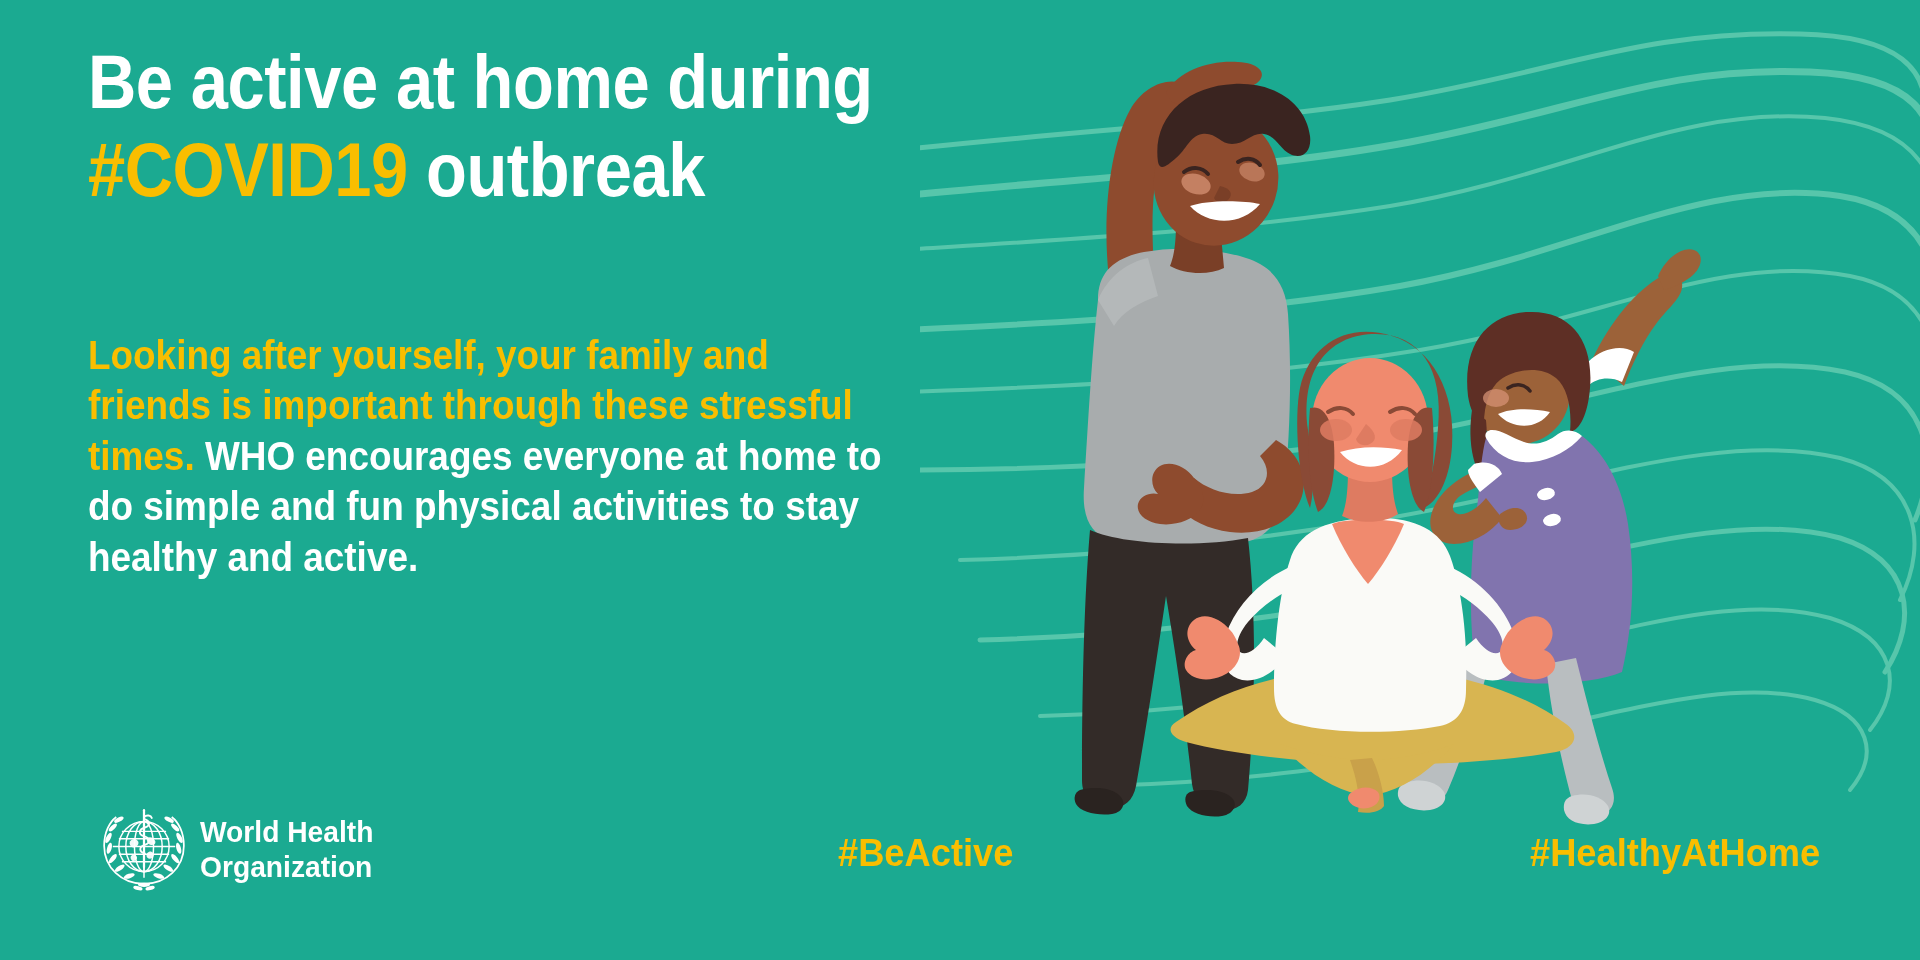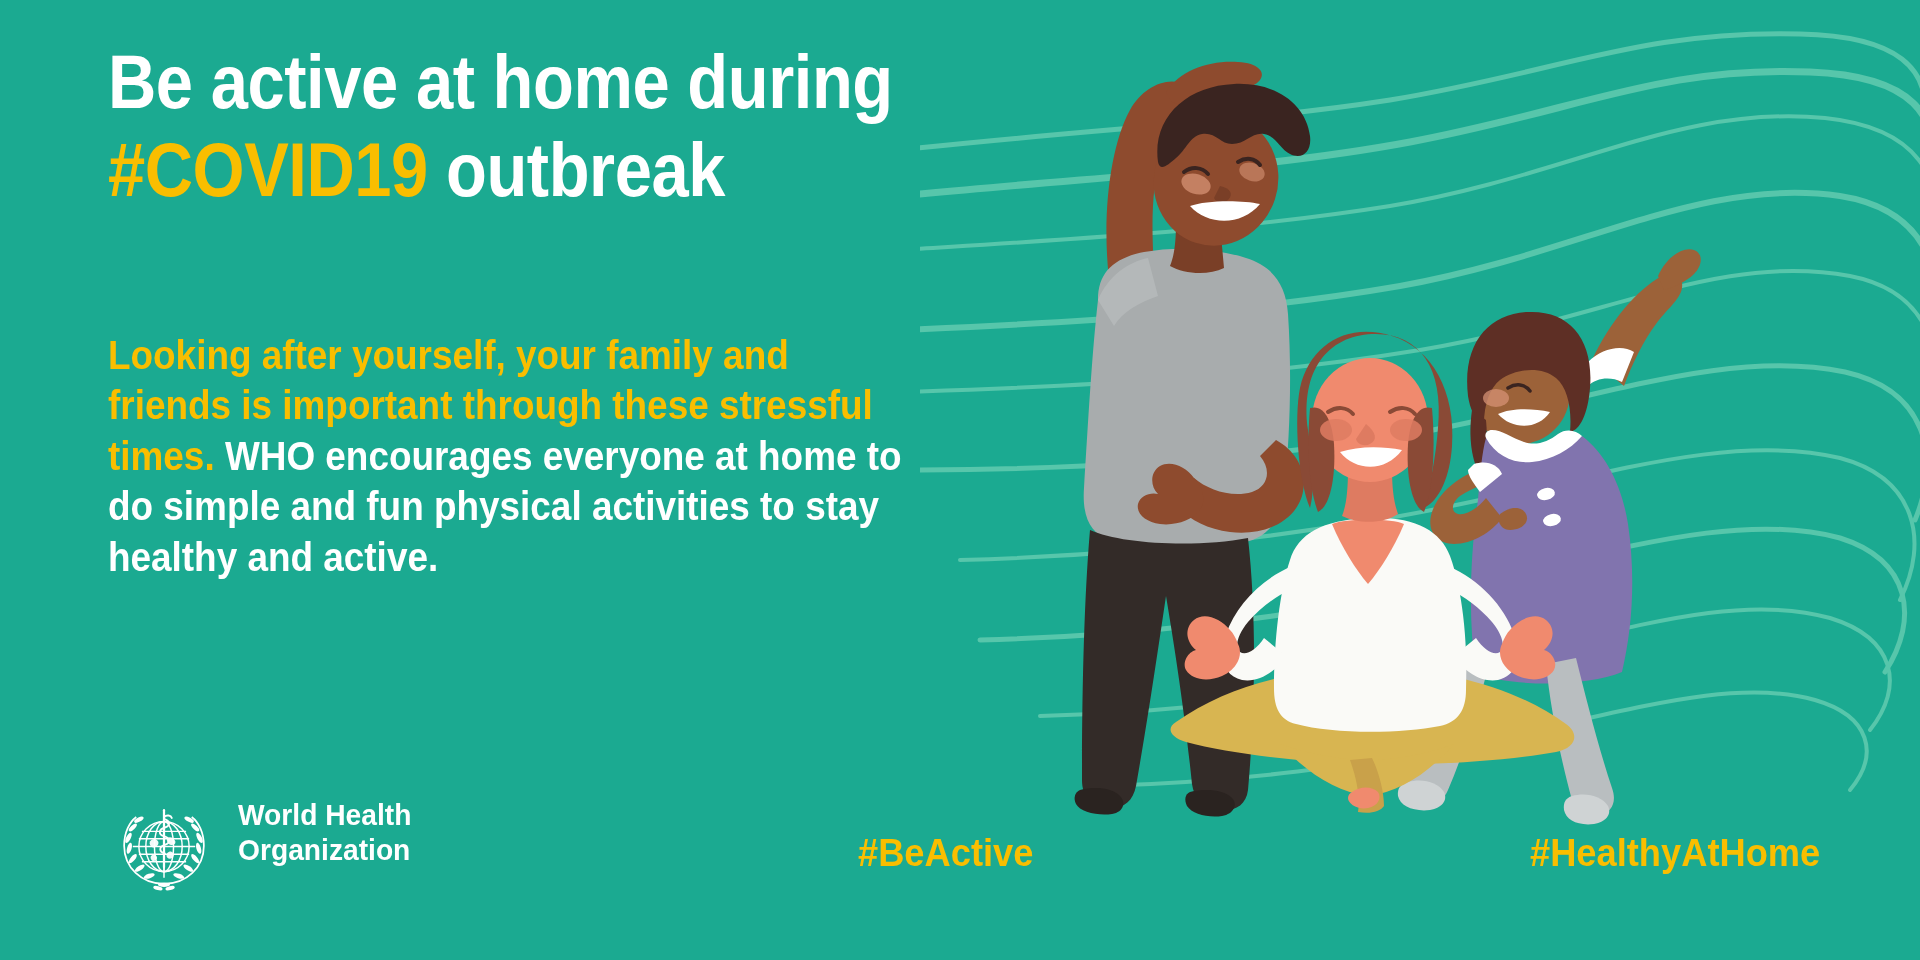--- a/index.html
+++ b/index.html
@@ -12,21 +12,21 @@
   #poster {
     position:absolute; inset:0;
     width:1920px; height:960px;
     background:#1BAA91;
     overflow:hidden;
   }
   
   .bg-waves { position:absolute; right:0; top:0; width:1000px; height:960px; pointer-events:none; }
 
   
-  .content { position:absolute; left:0; top:0; width:1010px; height:960px;margin-left:20px; }
+  .content { position:absolute; left:0; top:0; width:1010px; height:960px; }
 
   .headline {
     position:absolute; left:88px; top:38px;
     width:900px;
     color:#FFFFFF;
     font-size:76px;
     font-weight:bold;
     line-height:1.16;
     letter-spacing:-0.5px;
     transform:scaleX(0.88);
@@ -42,21 +42,21 @@
     font-weight:bold;
     line-height:1.23;
     color:#FFFFFF;
     transform:scaleX(0.9);
     transform-origin:left top;
   }
   .body-copy .bc-line { display:block; white-space:nowrap; }
   .bc-yellow { color:#F9BE00; }
 
   
-  .who-logo { position:absolute; left:92px; top:798px; display:flex; gap:22px; }
+  .who-logo { position:absolute; left:92px; top:798px; display:flex; align-items:center; gap:4px; }
   .who-mark { width:104px; height:104px; flex:0 0 auto; }
   .who-word {
     color:#FFFFFF;
     font-size:30px;
     font-weight:bold;
     line-height:1.16;
     transform:scaleX(0.94);
     transform-origin:left center;
     white-space:nowrap;
   }

